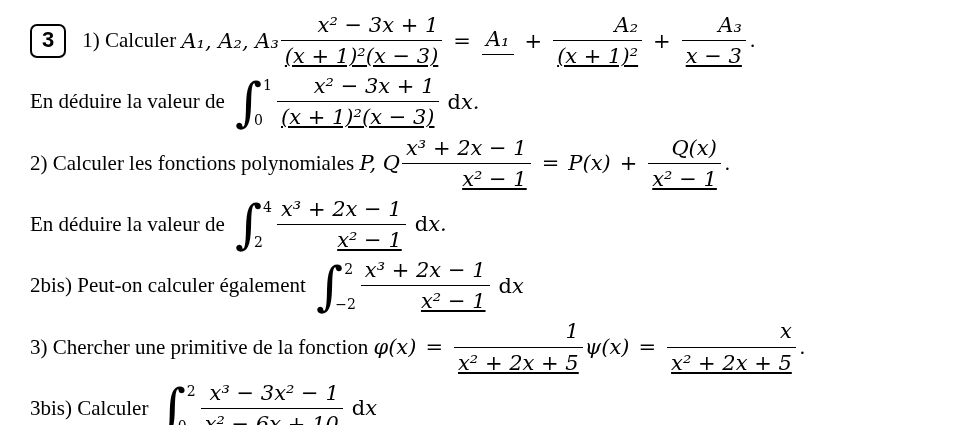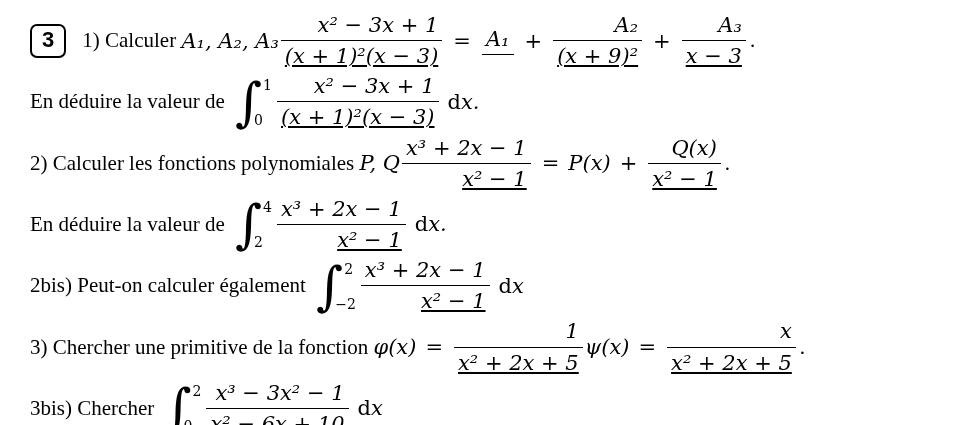--- a/index.html
+++ b/index.html
@@ -96,21 +96,21 @@
     <span class="fnum">x² − 3x + 1</span>
     <span class="fden">(x + 1)²(x − 3)</span>
   </span>
   <span class="op">=</span>
   <span class="frac">
     <span class="fnum">A₁</span>
   </span>
   <span class="op">+</span>
   <span class="frac">
     <span class="fnum">A₂</span>
-    <span class="fden">(x + 9)²</span>
+    <span class="fden">(x + 1)²</span>
   </span>
   <span class="op">+</span>
   <span class="frac">
     <span class="fnum">A₃</span>
     <span class="fden">x − 3</span>
   </span>
   <span class="punct">.</span>
 </div>
 
 <div class="line">
@@ -189,21 +189,21 @@
   <span class="math">ψ(x)</span>
   <span class="op">=</span>
   <span class="frac">
     <span class="fnum">x</span>
     <span class="fden">x² + 2x + 5</span>
   </span>
   <span class="punct">.</span>
 </div>
 
 <div class="line">
-  <span class="txt">3bis) Chercher </span>
+  <span class="txt">3bis) Calculer </span>
   <span class="integral">
     <span class="int-sign">∫</span>
     <span class="int-bounds">
       <span class="int-upper">2</span>
       <span class="int-lower">0</span>
     </span>
   </span>
   <span class="frac">
     <span class="fnum">x³ − 3x² − 1</span>
     <span class="fden">x² − 6x + 10</span>

